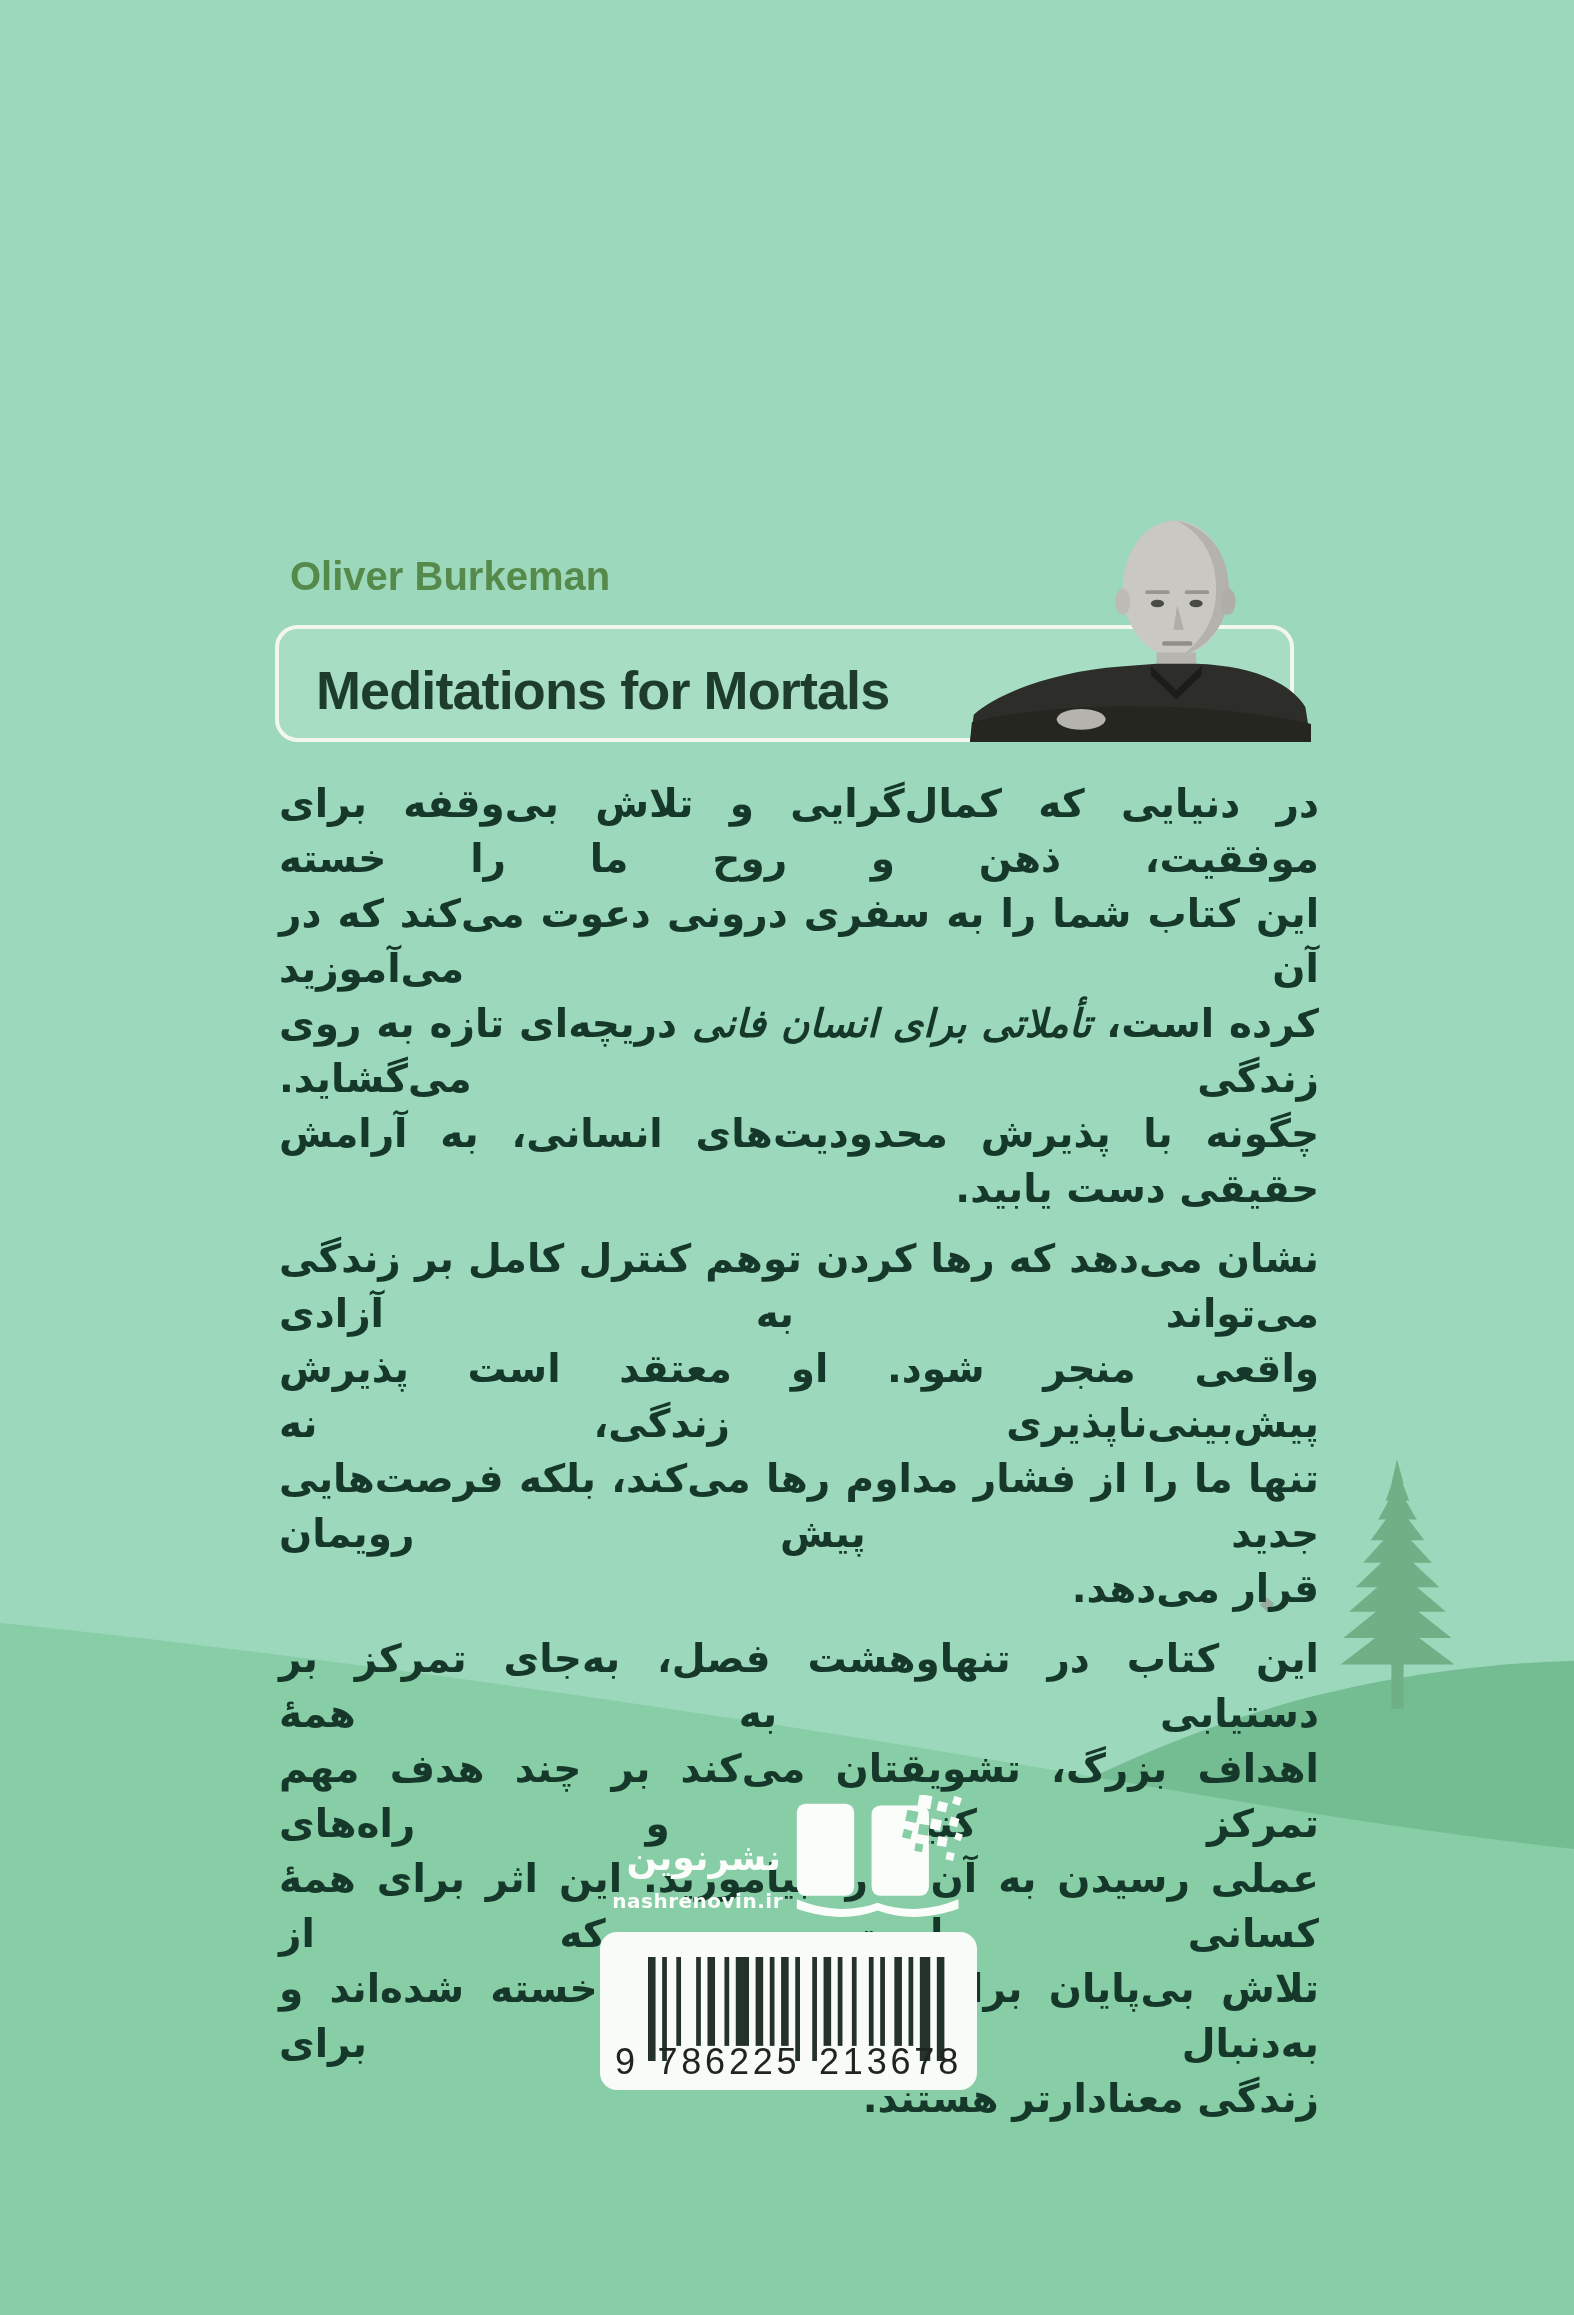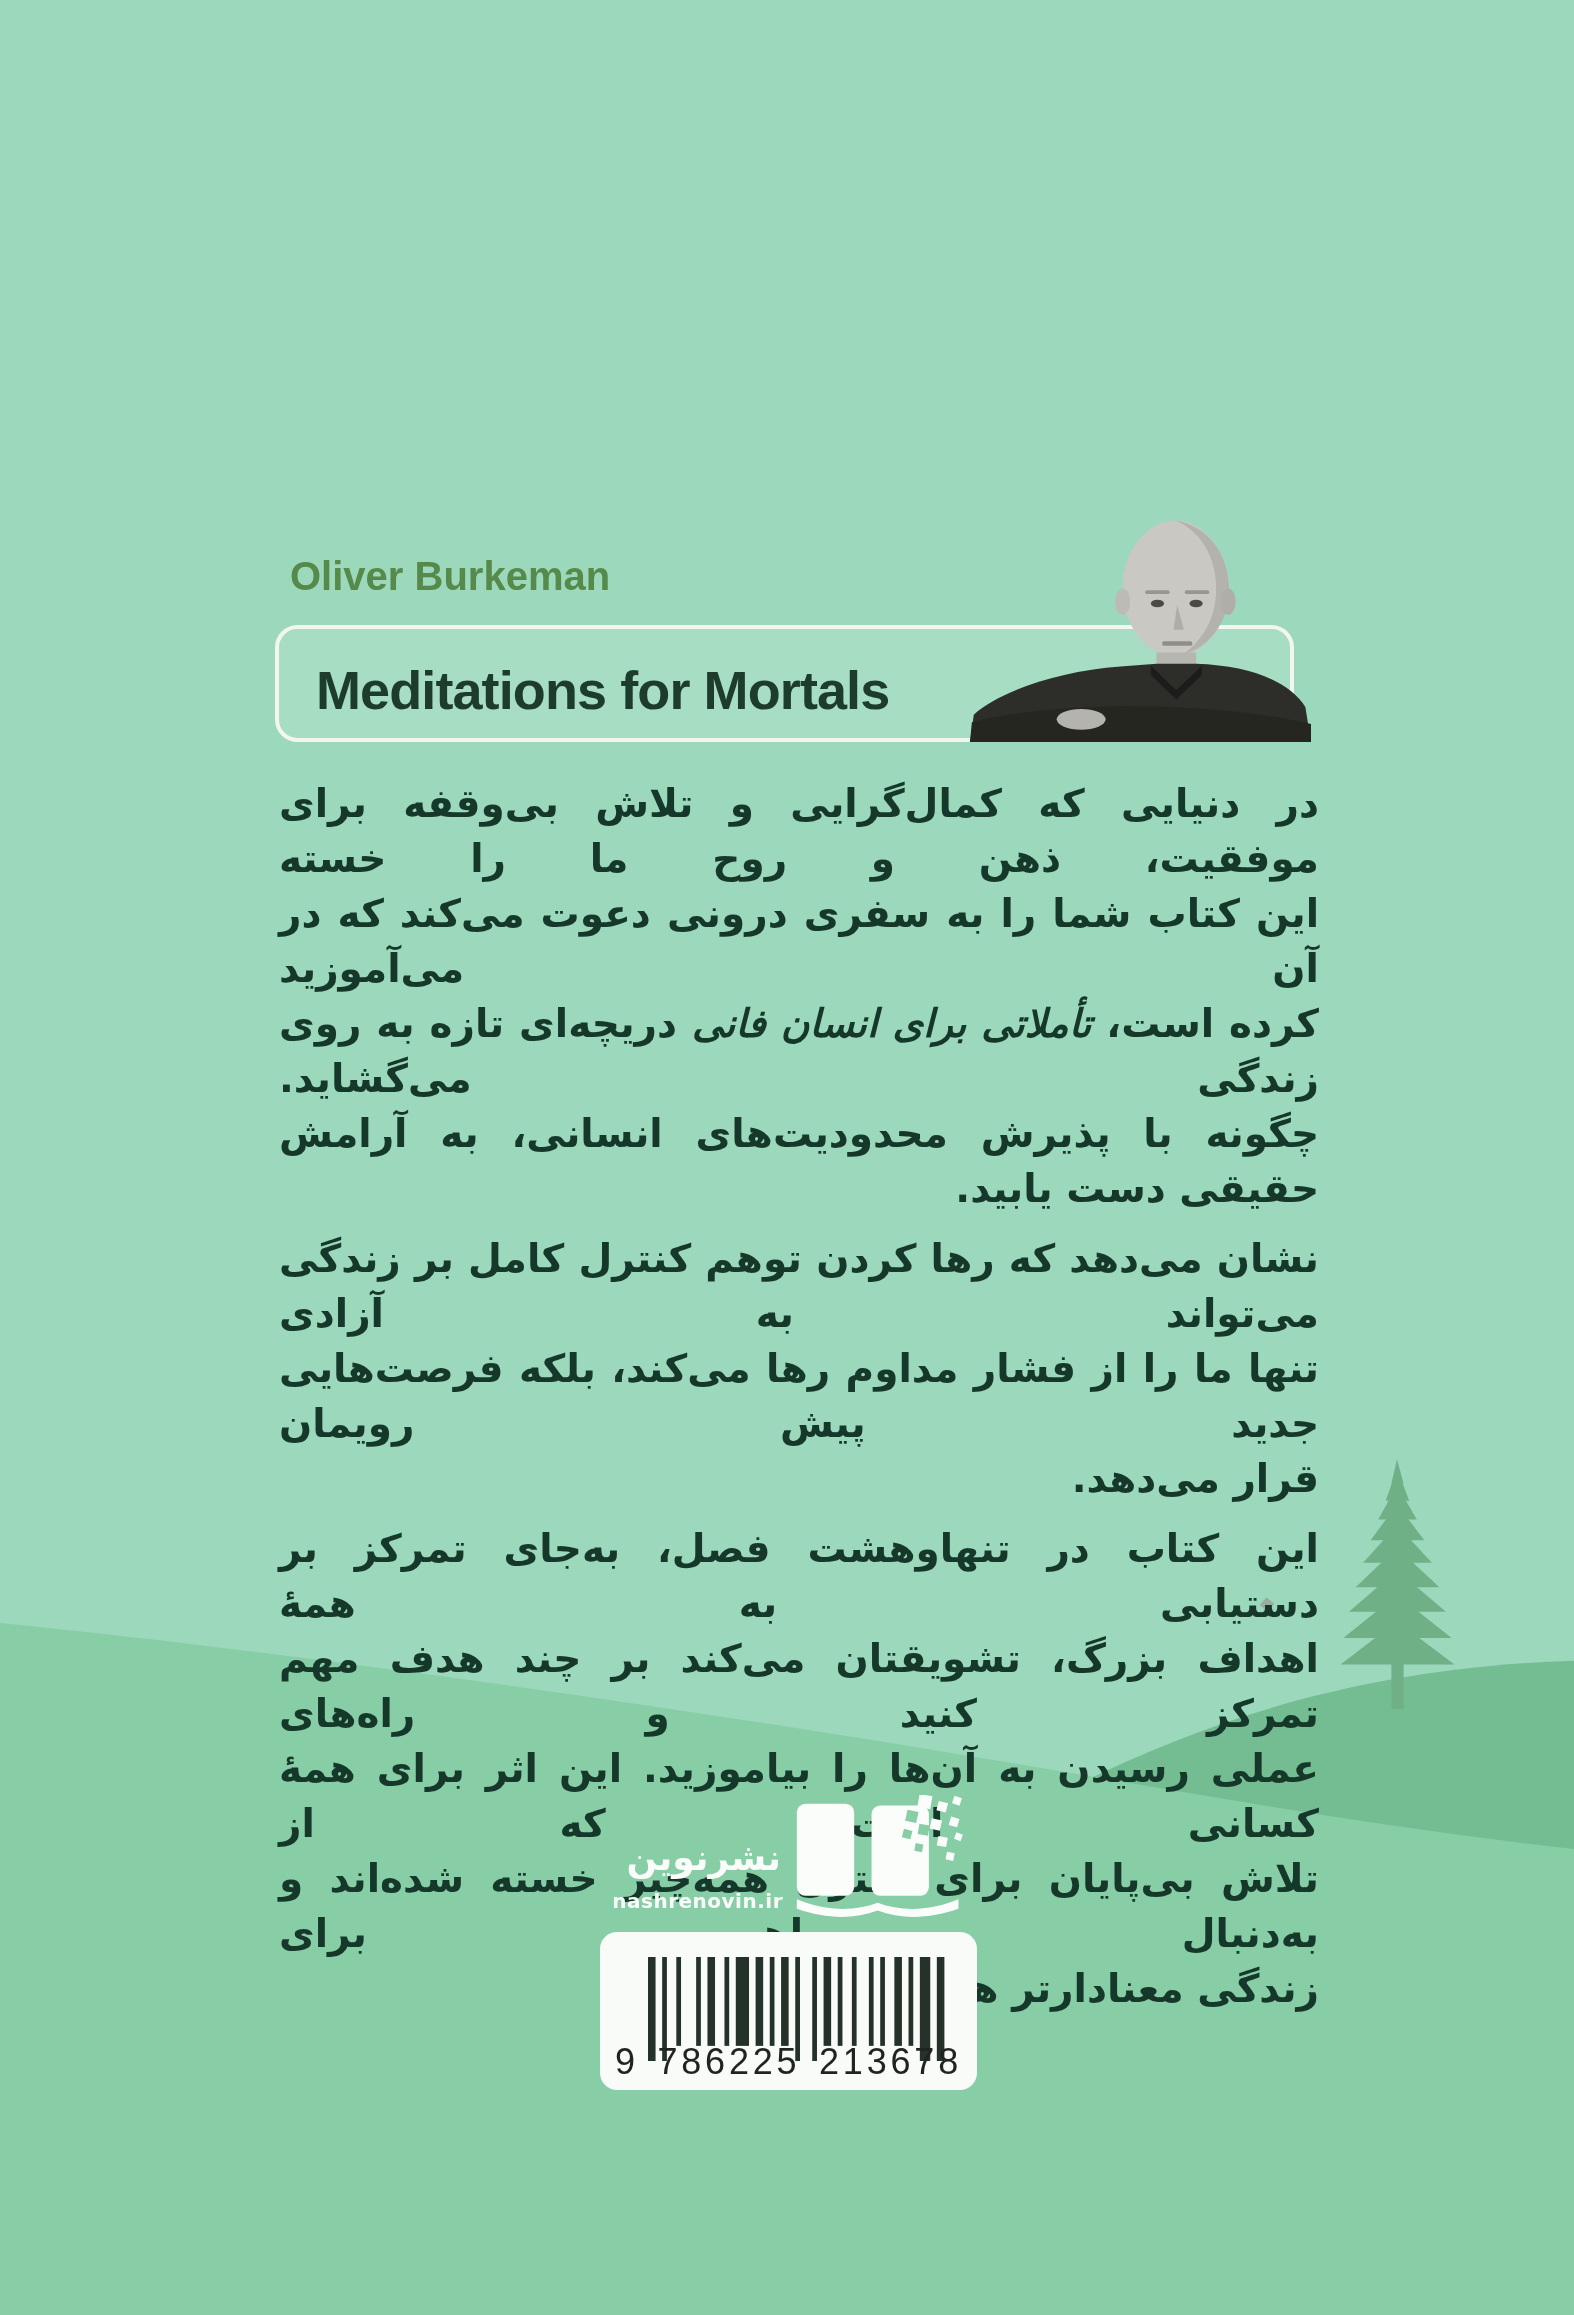--- a/index.html
+++ b/index.html
@@ -86,20 +86,21 @@
 
   <div class="body-text" id="body-text">
       <div class="para">
         <div class="pline"><span>در دنیایی که کمال‌گرایی و تلاش بی‌وقفه برای موفقیت، ذهن و روح ما را خسته</span></div>
         <div class="pline"><span>این کتاب شما را به سفری درونی دعوت می‌کند که در آن می‌آموزید</span></div>
         <div class="pline"><span>کرده است، </span><span class="it">تأملاتی برای انسان فانی</span><span> دریچه‌ای تازه به روی زندگی می‌گشاید.</span></div>
         <div class="pline last"><span>چگونه با پذیرش محدودیت‌های انسانی، به آرامش حقیقی دست یابید.</span></div>
       </div>
       <div class="para">
         <div class="pline"><span>نشان می‌دهد که رها کردن توهم کنترل کامل بر زندگی می‌تواند به آزادی</span></div>
+        <div class="pline"><span>واقعی منجر شود. او معتقد است پذیرش پیش‌بینی‌ناپذیری زندگی، نه</span></div>
         <div class="pline"><span>تنها ما را از فشار مداوم رها می‌کند، بلکه فرصت‌هایی جدید پیش رویمان</span></div>
         <div class="pline last"><span>قرار می‌دهد.</span></div>
       </div>
       <div class="para">
         <div class="pline"><span>این کتاب در تنها‌وهشت فصل، به‌جای تمرکز بر دستیابی به همهٔ</span></div>
         <div class="pline"><span>اهداف بزرگ، تشویقتان می‌کند بر چند هدف مهم تمرکز کنید و راه‌های</span></div>
         <div class="pline"><span>عملی رسیدن به آن‌ها را بیاموزید. این اثر برای همهٔ کسانی است که از</span></div>
         <div class="pline"><span>تلاش بی‌پایان برای کنترل همه‌چیز خسته شده‌اند و به‌دنبال راهی برای</span></div>
         <div class="pline last"><span>زندگی معنادارتر هستند.</span></div>
       </div>

